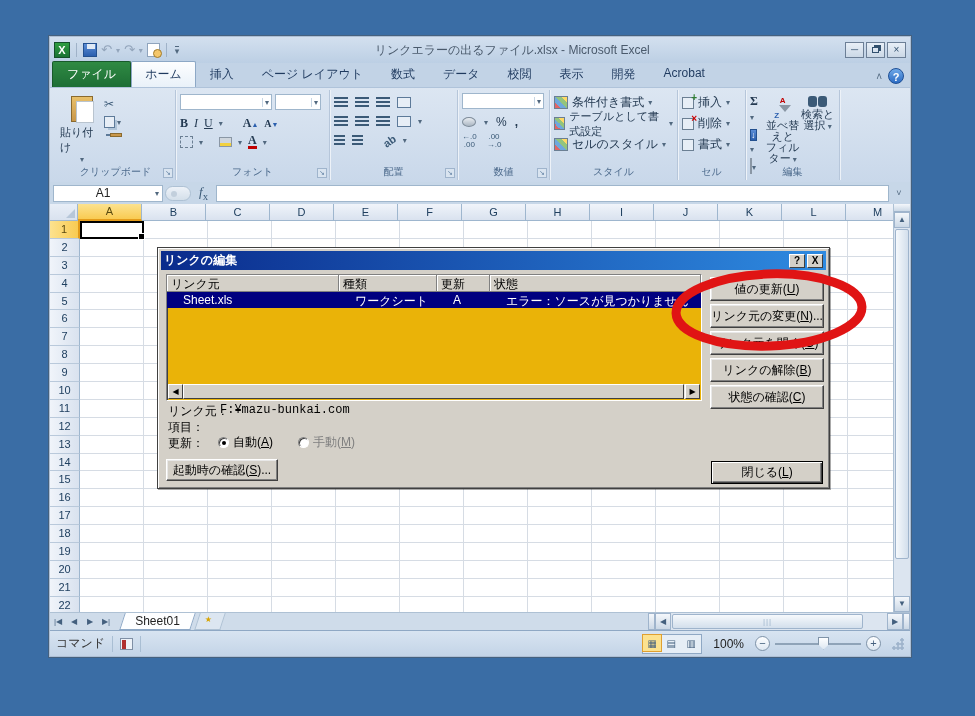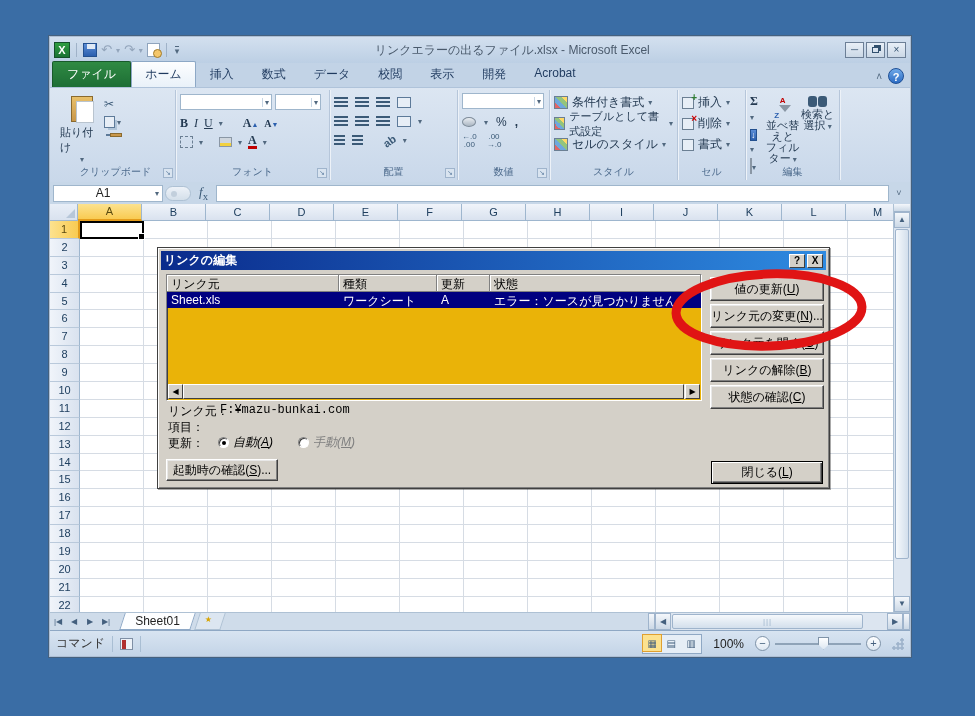--- a/index.html
+++ b/index.html
@@ -181,32 +181,32 @@
             background:linear-gradient(90deg,#0A2B8C,#2E8AE0); color:#fff; font-weight:bold;
             display:flex; align-items:center; padding:0 3px; }
   .dtbtn { width:16px; height:14px; background:#D4D0C8; border:1px solid; border-color:#fff #404040 #404040 #fff;
            color:#000; font-weight:bold; font-size:10px; text-align:center; line-height:12px; margin-left:2px; }
   .listbox { position:absolute; left:8px; top:26px; width:536px; height:127px; background:#eab308;
              border:1px solid; border-color:#808080 #fff #fff #808080; box-shadow:inset 1px 1px 0 #404040; }
   .lhead { display:flex; height:17px; }
   .lh { background:#D4D0C8; border-right:1px solid #808080; border-bottom:1px solid #808080;
         box-shadow:inset 1px 1px 0 #fff; padding:1px 4px; overflow:hidden; white-space:nowrap; }
   .lrow { display:flex; height:16px; background:#000080; color:#fff; }
-  .lc { padding:1px 4px; overflow:hidden; white-space:nowrap; }
+  .lc { padding:1px 16px; overflow:hidden; white-space:nowrap; }
   .lhscroll { position:absolute; left:1px; right:1px; bottom:1px; height:15px; background:#EBE9E4; display:flex; }
   .labtn { width:15px; height:15px; background:#D4D0C8; border:1px solid; border-color:#fff #404040 #404040 #fff;
            font-size:8px; text-align:center; line-height:13px; color:#000; }
   .lthumb { flex:1; background:#D4D0C8; border:1px solid; border-color:#fff #404040 #404040 #fff; margin-right:16px; }
   .dsidebtns { position:absolute; left:552px; top:29px; width:114px; }
   .dbtn { display:block; width:114px; height:24px; margin-bottom:3px; background:#D4D0C8; border:1px solid;
           border-color:#fff #404040 #404040 #fff; box-shadow:inset -1px -1px 0 #808080, inset 1px 1px 0 #E8E8E8;
           font-size:12px; text-align:center; line-height:22px; overflow:hidden; white-space:nowrap; }
   .dlabel { position:absolute; left:10px; font-size:12px; }
   .dvalue { position:absolute; left:62px; font-size:12px; font-family:Liberation Mono, monospace; }
-  .radio { position:absolute; display:flex; align-items:center; gap:4px;font-style:italic; }
+  .radio { position:absolute; display:flex; align-items:center; gap:4px; }
   .rdot { width:11px; height:11px; border-radius:50%; background:#fff; border:1px solid; border-color:#808080 #fff #fff #808080;
           box-shadow:inset 1px 1px 0 #404040; position:relative; }
   .rdot.on::after { content:""; position:absolute; left:3px; top:3px; width:4px; height:4px; border-radius:50%; background:#000; }
   .radio.dis { color:#808080; }
   .startbtn { position:absolute; left:8px; top:211px; width:112px; height:22px; background:#D4D0C8; border:1px solid;
               border-color:#fff #404040 #404040 #fff; box-shadow:inset -1px -1px 0 #808080, inset 1px 1px 0 #E8E8E8;
               text-align:center; line-height:20px; font-size:12px; }
   .closebtn { position:absolute; left:553px; top:213px; width:112px; height:23px; background:#D4D0C8;
               border:1px solid #000; box-shadow:inset 1px 1px 0 #fff, inset -1px -1px 0 #404040, inset -2px -2px 0 #808080;
               text-align:center; line-height:21px; font-size:12px; }
@@ -239,20 +239,21 @@
         <div class="wbtn"><span class="restore-g"></span></div>
         <div class="wbtn">×</div>
       </div>
     </div>
 
     <div class="tabrow">
       <div class="filetab">ファイル</div>
       <div class="tabs">
           <div class="tab active">ホーム</div>
           <div class="tab">挿入</div>
+          <div class="tab">ページ レイアウト</div>
           <div class="tab">数式</div>
           <div class="tab">データ</div>
           <div class="tab">校閲</div>
           <div class="tab">表示</div>
           <div class="tab">開発</div>
           <div class="tab">Acrobat</div>
         </div>
       <div class="tabrow-right">
         <span class="rib-min">˄</span>
         <span class="helpbtn">?</span>

